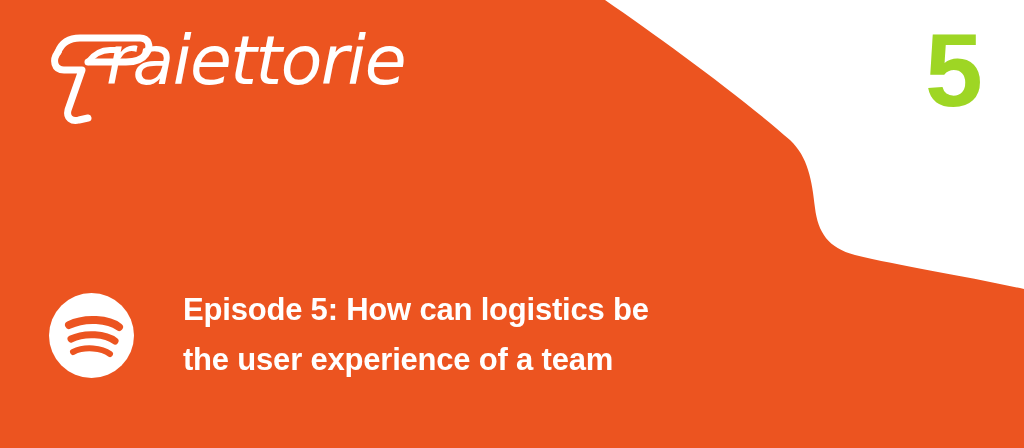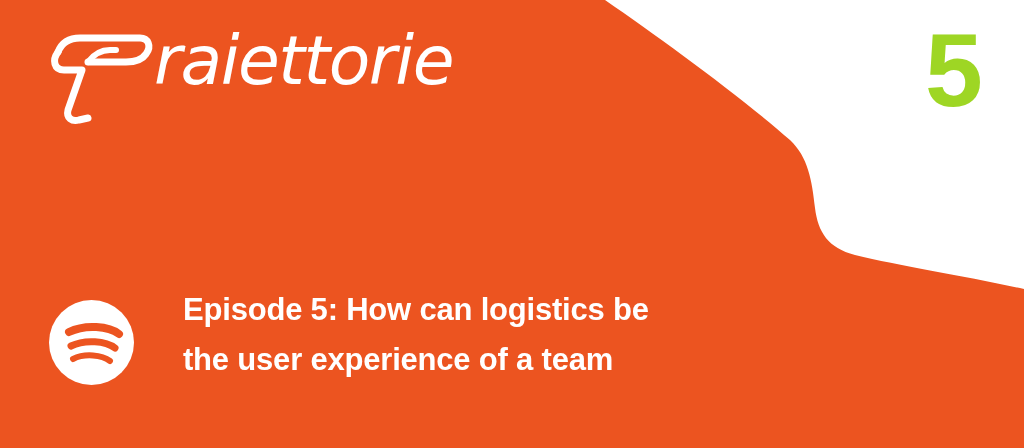--- a/index.html
+++ b/index.html
@@ -41,21 +41,20 @@
     left: 106px;
     top: 27px;
     font-family: "DejaVu Sans", sans-serif;
     font-style: italic;
     font-weight: 300;
     font-size: 68px;
     letter-spacing: -1.5px;
     line-height: 1;
     color: #ffffff;
     white-space: nowrap;
-    margin-left: 48px;
   }
   
   .episode-number {
     position: absolute;
     left: 920px;
     top: 18px;
     width: 66px;
     text-align: center;
     font-family: "Liberation Sans", sans-serif;
     font-weight: bold;
@@ -63,21 +62,21 @@
     line-height: 1;
     letter-spacing: -2px;
     color: #9ed624;
   }
   
   .episode-block {
     position: absolute;
     left: 49px;
     top: 285px;
     display: flex;
-    align-items: flex-end;
+    align-items: center;
     gap: 49px;
     width: 900px;
   }
   .spotify-badge {
     position: relative;
     flex: 0 0 auto;
     width: 85px;
     height: 85px;
   }
   .spotify-badge svg { display: block; }

